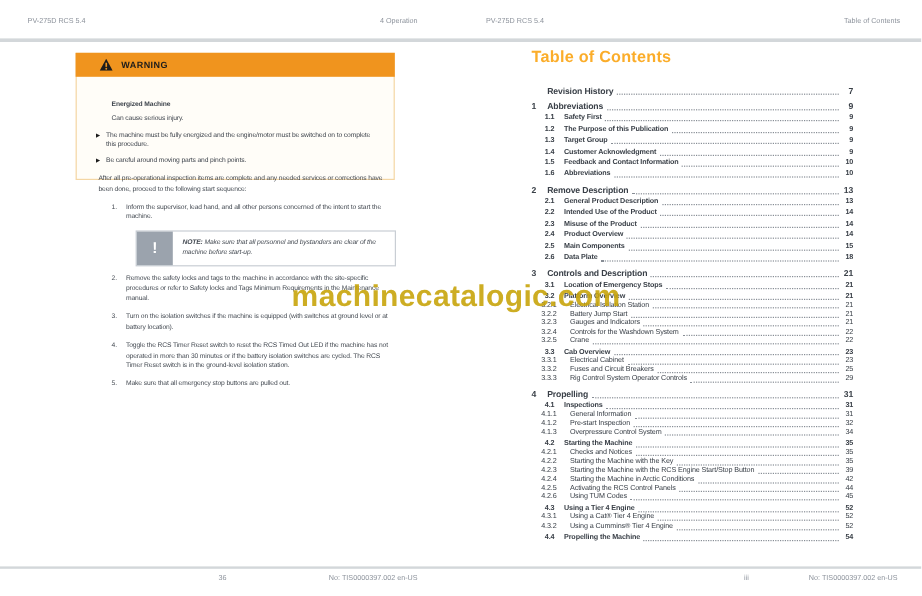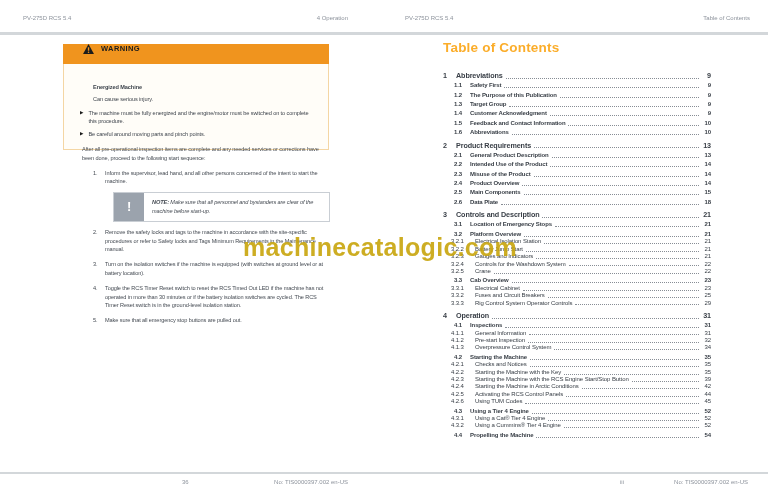--- a/index.html
+++ b/index.html
@@ -5,21 +5,21 @@
   html,body{margin:0;padding:0;background:#fff;}
   .canvas{position:relative;width:768px;height:497px;background:#ffffff;overflow:hidden;
           font-family:"Liberation Sans", sans-serif;color:#454b53;}
   
   .hf-text{position:absolute;font-size:6px;color:#8d939c;letter-spacing:0;white-space:nowrap;}
   .rule{position:absolute;left:0;width:768px;background:#d3d7da;}
   .rule-top{top:32px;height:3px;}
   .rule-bottom{top:472px;height:2px;}
   
   .warning-box{position:absolute;left:63px;top:44px;width:266px;border:1px solid #f4d6a4;background:#fffdf8;box-sizing:border-box;}
-  .warn-bar{height:20px;background:#F0941E;display:flex;padding-left:20px;gap:7px;margin:-1px -1px 12px -1px;}
+  .warn-bar{height:20px;background:#F0941E;display:flex;align-items:center;padding-left:20px;gap:7px;margin:-1px -1px 12px -1px;}
   .warn-title{font-size:7.5px;font-weight:bold;color:#1c1c1c;letter-spacing:.4px;}
   .warn-body{padding:7px 14px 6px 29px;font-size:5.6px;letter-spacing:-.1px;line-height:8.8px;color:#3f454d;}
   .warn-subject{font-weight:bold;margin-bottom:3px;}
   .warn-consequence{margin-bottom:5px;}
   .warn-bullet{display:flex;gap:5px;margin:0 0 4px -13px;}
   .warn-bullet .arrow{font-size:4.5px;line-height:8.8px;flex:none;color:#1c1c1c;}
   
   .left-flow{position:absolute;left:82px;top:145px;width:248px;font-size:5.6px;letter-spacing:-.1px;line-height:8.8px;}
   .step{display:flex;margin-top:6px;padding-left:11px;}
   .step-num{width:12px;flex:none;}
@@ -109,20 +109,26 @@
         <div class="step">
           <span class="step-num">5.</span>
           <span class="step-text">Make sure that all emergency stop buttons are pulled out.</span>
         </div>
       </div>
   </div>
 
   <div class="toc-title">Table of Contents</div>
   <div class="toc-list" id="toc-list">
       <div class="toc-row chapter">
+        <span class="toc-num"></span>
+        <span class="toc-label">Revision History</span>
+        <span class="toc-dots"></span>
+        <span class="toc-page">7</span>
+      </div>
+      <div class="toc-row chapter">
         <span class="toc-num">1</span>
         <span class="toc-label">Abbreviations</span>
         <span class="toc-dots"></span>
         <span class="toc-page">9</span>
       </div>
       <div class="toc-row section">
         <span class="toc-num">1.1</span>
         <span class="toc-label">Safety First</span>
         <span class="toc-dots"></span>
         <span class="toc-page">9</span>
@@ -152,21 +158,21 @@
         <span class="toc-page">10</span>
       </div>
       <div class="toc-row section">
         <span class="toc-num">1.6</span>
         <span class="toc-label">Abbreviations</span>
         <span class="toc-dots"></span>
         <span class="toc-page">10</span>
       </div>
       <div class="toc-row chapter">
         <span class="toc-num">2</span>
-        <span class="toc-label">Product Requirements</span>
+        <span class="toc-label">Remove Description</span>
         <span class="toc-dots"></span>
         <span class="toc-page">13</span>
       </div>
       <div class="toc-row section">
         <span class="toc-num">2.1</span>
         <span class="toc-label">General Product Description</span>
         <span class="toc-dots"></span>
         <span class="toc-page">13</span>
       </div>
       <div class="toc-row section">
@@ -266,21 +272,21 @@
         <span class="toc-page">25</span>
       </div>
       <div class="toc-row subsection">
         <span class="toc-num">3.3.3</span>
         <span class="toc-label">Rig Control System Operator Controls</span>
         <span class="toc-dots"></span>
         <span class="toc-page">29</span>
       </div>
       <div class="toc-row chapter">
         <span class="toc-num">4</span>
-        <span class="toc-label">Operation</span>
+        <span class="toc-label">Propelling</span>
         <span class="toc-dots"></span>
         <span class="toc-page">31</span>
       </div>
       <div class="toc-row section">
         <span class="toc-num">4.1</span>
         <span class="toc-label">Inspections</span>
         <span class="toc-dots"></span>
         <span class="toc-page">31</span>
       </div>
       <div class="toc-row subsection">

